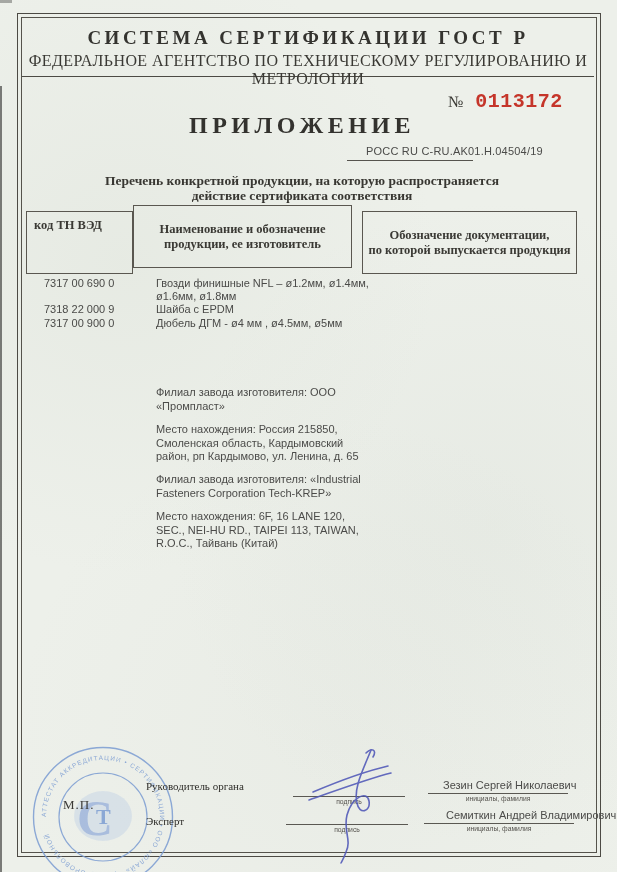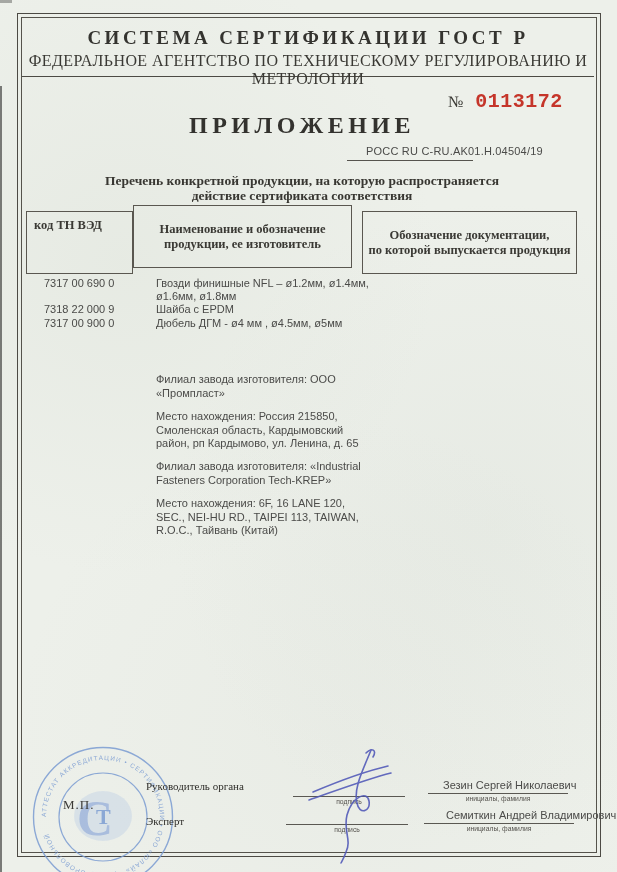--- a/index.html
+++ b/index.html
@@ -35,21 +35,21 @@
   .subtitle{left:0;top:174px;width:604px;text-align:center;font-size:13.5px;font-weight:bold;line-height:14.5px;color:#383732;}
   .th{border:1px solid #5a5750;box-sizing:border-box;font-size:12.5px;font-weight:bold;color:#3a3934;}
   .th-col1{left:26px;top:211px;width:107px;height:63px;}
   .th-col1-top{height:35px;border-bottom:1px solid #5a5750;box-sizing:border-box;display:flex;align-items:center;padding-left:7px;}
   .th-col1-bot{height:27px;display:flex;align-items:center;padding-left:7px;text-align:right;}
   .th-col2{left:133px;top:205px;width:219px;height:63px;display:flex;align-items:center;justify-content:center;text-align:center;line-height:15px;}
   .th-col3{left:362px;top:211px;width:215px;height:63px;display:flex;align-items:center;justify-content:center;text-align:center;line-height:15px;}
   .tbody-text{font-family:"Liberation Sans","DejaVu Sans",sans-serif;font-size:11px;line-height:13.2px;color:#4a4a48;}
   .codes-col{left:44px;top:277px;}
   .products-col{left:156px;top:277px;}
-  .mfr{font-family:"Liberation Sans","DejaVu Sans",sans-serif;font-size:11px;line-height:13.5px;color:#4b4b49;width:255px;}
+  .mfr{font-family:"Liberation Sans","DejaVu Sans",sans-serif;font-size:11px;line-height:13.5px;color:#4b4b49;width:255px;margin-top:13px;}
   .mfr-p1{left:156px;top:373px;}
   .mfr-p2{left:156px;top:410px;}
   .mfr-p3{left:156px;top:460px;}
   .mfr-p4{left:156px;top:497px;}
   .sig-label{font-size:11px;font-weight:normal;color:#2f2e2a;}
   .sig-label1{left:146px;top:780px;}
   .sig-label2{left:146px;top:815px;}
   .rule{height:1px;background:#5a5852;}
   .sig-line1{left:293px;top:796px;width:112px;}
   .sig-line2{left:286px;top:824px;width:122px;}

